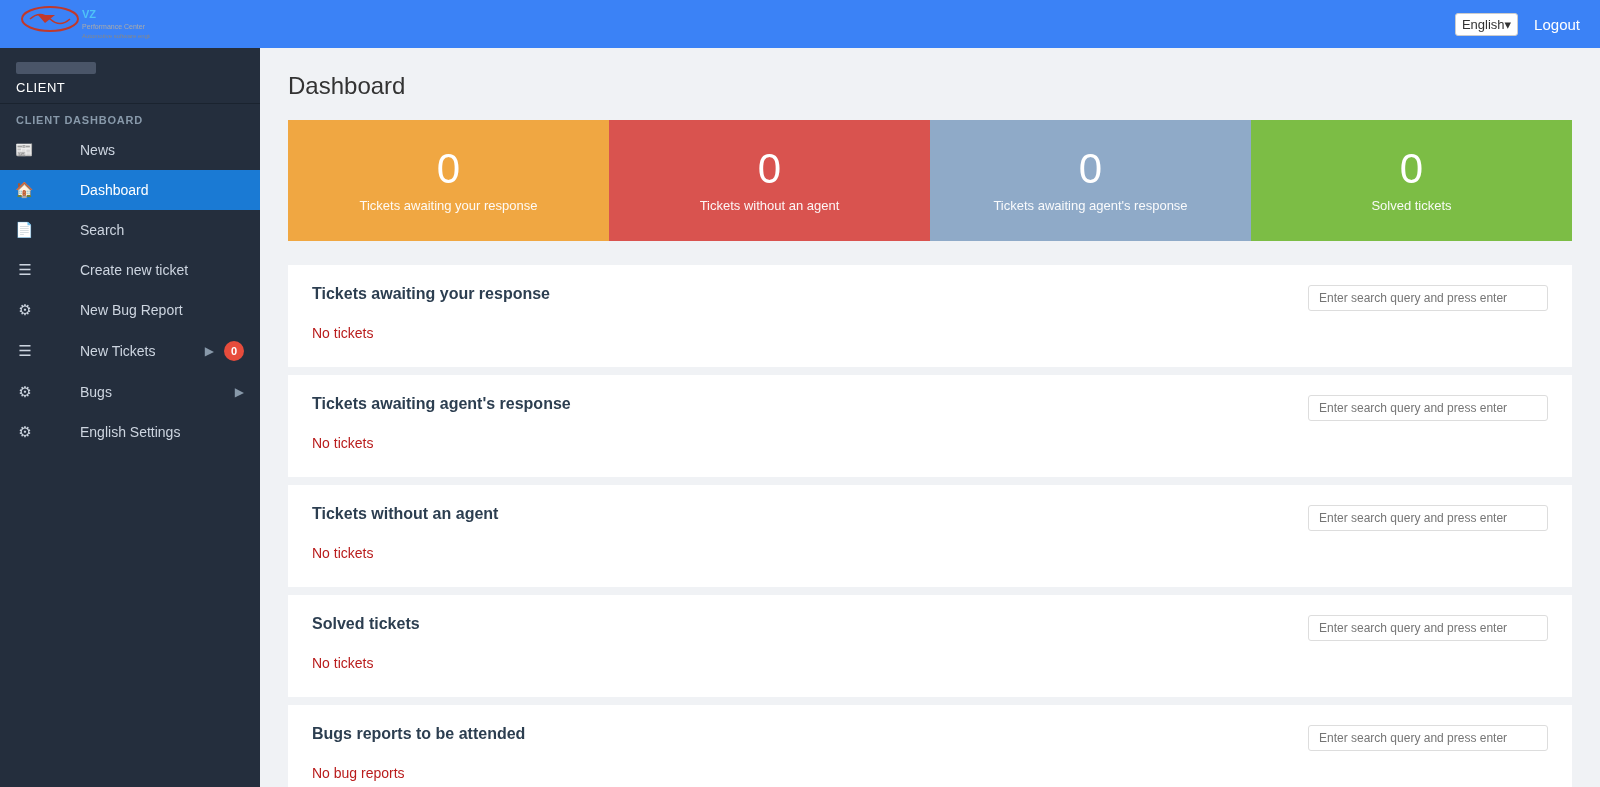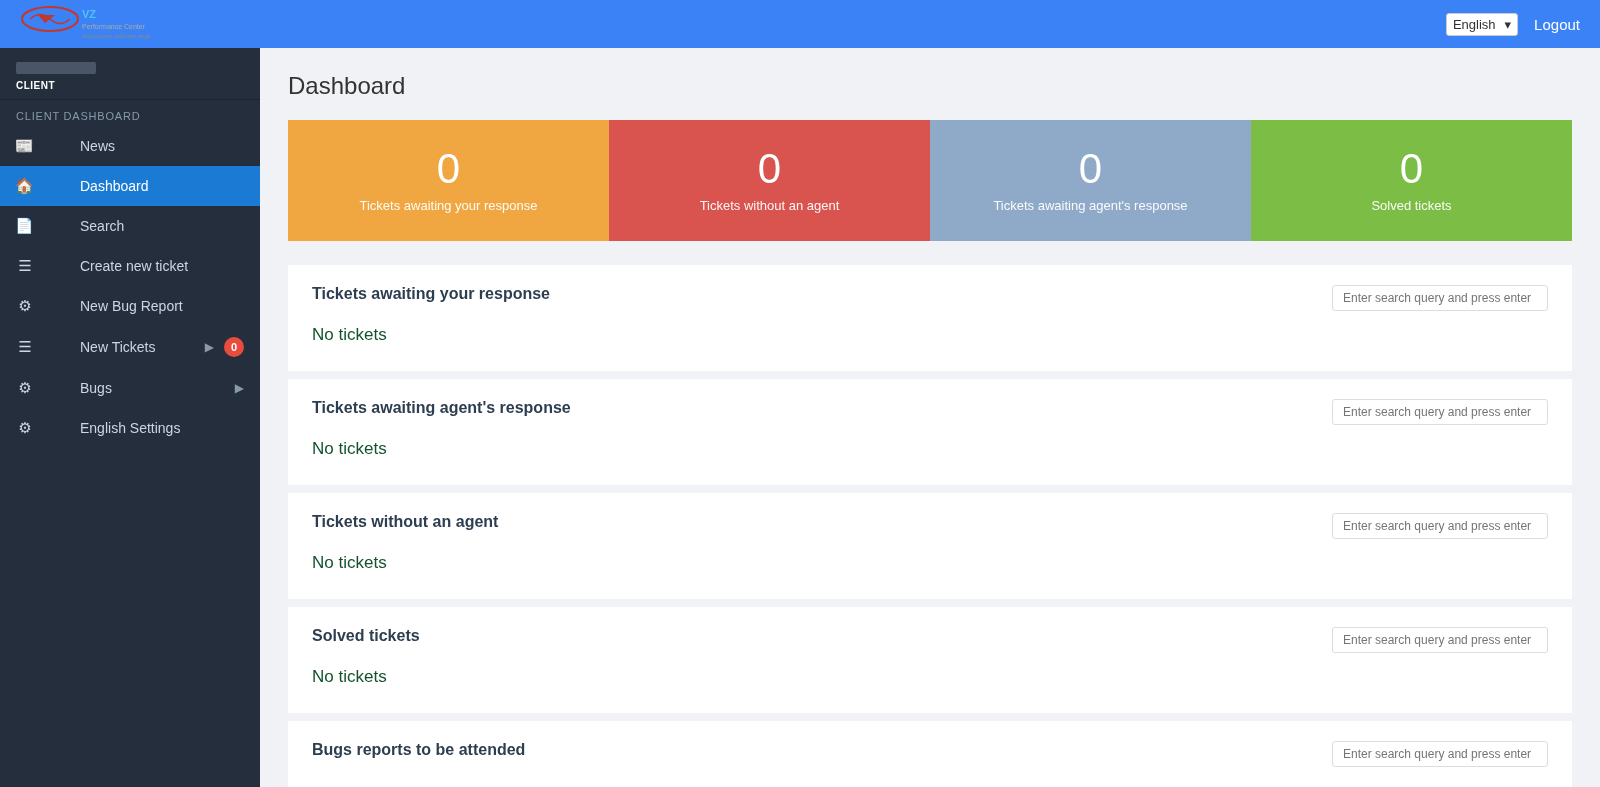--- a/index.html
+++ b/index.html
@@ -28,21 +28,21 @@
     .language-select {
       background: #fff;
       border: 1px solid #ccc;
       border-radius: 3px;
       padding: 3px 6px;
       font-size: 13px;
       color: #333;
       cursor: pointer;
       display: flex;
       align-items: center;
-      gap: 9px;
+      gap: 0;
       margin-left: 12px;
     }
     .logout-btn {
       color: #fff;
       font-size: 15px;
       cursor: pointer;
       background: none;
       border: none;
       font-weight: 500;
     }
@@ -69,28 +69,28 @@
       border-bottom: 1px solid #1a232f;
     }
     .user-avatar-bar {
       width: 80px;
       height: 12px;
       background: #4a5568;
       border-radius: 2px;
       margin-bottom: 6px;
     }
     .user-label {
-      font-size: 10px;
-      font-weight: 700;
+      font-size: 13px;
+      font-weight: 400;
       color: #fff;
       letter-spacing: 0.5px;
     }
     .section-label {
       font-size: 11px;
-      font-weight: 400;
+      font-weight: 700;
       color: #8899aa;
       letter-spacing: 0.8px;
       padding: 10px 16px 4px;
       text-transform: uppercase;
     }
     .nav-item {
       display: flex;
       align-items: center;
       gap: 10px;
       padding: 11px 16px;
@@ -192,26 +192,26 @@
       font-size: 16px;
       font-weight: 700;
       color: #2c3e50;
     }
     .ticket-search-input {
       border: 1px solid #ddd;
       border-radius: 3px;
       padding: 5px 10px;
       font-size: 12px;
       color: #999;
-      width: 216px;
+      width: 240px;
       outline: none;
     }
     .no-tickets-text {
-      font-size: 17px;
-      color: #14532d;
+      font-size: 14px;
+      color: #b91c1c;
       padding: 4px 0 6px;
     }
   </style>
 </head>
 <body>
 
 <nav class="top-nav">
   <div class="logo-area">
     <svg width="130" height="38" viewBox="0 0 130 38">
 
@@ -337,17 +337,18 @@
       <span class="ticket-section-title">Solved tickets</span>
       <input class="ticket-search-input" type="text" placeholder="Enter search query and press enter" style="">
     </div>
     <div class="no-tickets-text">No tickets</div>
   </div>
           <div class="ticket-section">
     <div class="ticket-section-header">
       <span class="ticket-section-title">Bugs reports to be attended</span>
       <input class="ticket-search-input" type="text" placeholder="Enter search query and press enter" style="">
     </div>
+    <div class="no-tickets-text">No bug reports</div>
   </div>
         </div>
     </div>
   </main>
 </div>
 
 </body></html>

